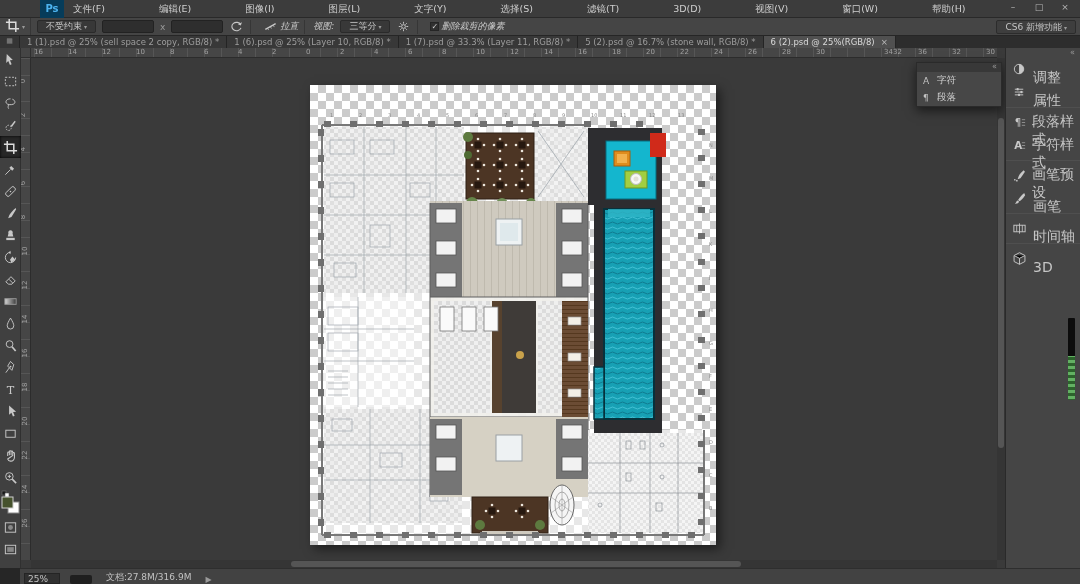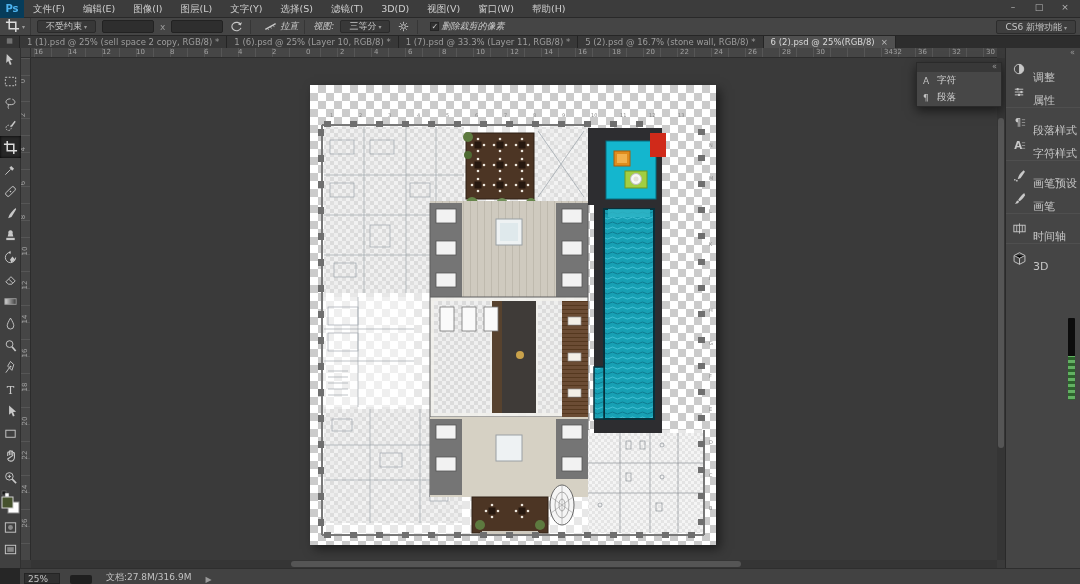--- a/index.html
+++ b/index.html
@@ -2,24 +2,24 @@
 <html><head>
 <meta charset="utf-8">
 <style>
   * { margin:0; padding:0; box-sizing:border-box; }
   html,body { background:#1e1e1e; }
   body { font-family:"DejaVu Sans","Liberation Sans",sans-serif; }
   .app { position:relative; width:1080px; height:584px; overflow:hidden; background:#3a3a3a; }
 
   
   .menu-bar { position:absolute; left:0; top:0; width:1080px; height:18px; background:#3c3c3c;
-              border-bottom:1px solid #292929; display:flex; align-items:center; }
+              border-bottom:1px solid #292929; display:flex; align-items:center;padding-left:40px; }
   .ps-logo { width:24px; height:18px; background:#063c5a; color:#4db4f0; font-weight:bold;
              font-size:10px; text-align:center; line-height:18px; }
-  .menu-items { display:flex; }
+  .menu-items { display:flex;gap:36px; }
   .menu-item { font-size:9.5px; color:#cfcfcf; padding:0 9px; line-height:18px; cursor:default; }
   .win-controls { position:absolute; right:2px; top:0; display:flex; }
   .win-btn { width:26px; height:16px; color:#b5b5b5; font-size:9px; text-align:center; line-height:15px; }
 
   
   .options-bar { position:absolute; left:0; top:18px; width:1080px; height:18px; background:#454545;
                  border-bottom:1px solid #262626; display:flex; align-items:center; font-size:9px; color:#c8c8c8; }
   .opt-toolbox { display:flex; align-items:center; padding:0 5px; border-right:1px solid #363636; height:100%; }
   .caret { font-size:6px; color:#9a9a9a; margin-left:2px; }
   .opt-select { height:13px; background:#383838; border:1px solid #2a2a2a; border-radius:2px;
@@ -86,21 +86,21 @@
   .fp-header { height:9px; background:#383838; color:#9a9a9a; font-size:8px; line-height:8px; text-align:right; padding-right:4px; }
   .fp-row { height:17px; display:flex; align-items:center; padding-left:6px; color:#d0d0d0; font-size:9.5px; }
   .fp-icon { width:14px; color:#c2c2c2; font-size:9px; }
 
   
   .dock { position:absolute; left:1005px; top:48px; width:75px; height:520px; background:#454545;
           border-left:1px solid #2a2a2a; }
   .dock-header { height:10px; color:#9a9a9a; font-size:8px; text-align:right; padding-right:5px; line-height:9px; }
   .dock-btn { height:23px; display:flex; align-items:center; padding-left:6px; }
   .dock-btn .ico { width:16px; height:16px; margin-right:5px; display:flex; align-items:center; }
-  .dock-btn .lbl { font-size:11px; color:#c6c6c6;margin-top:16px; }
+  .dock-btn .lbl { font-size:14px; color:#c6c6c6;margin-top:16px; }
   .dock-sep { height:1px; background:#353535; border-bottom:1px solid #4f4f4f; margin:3px 0; }
   .green-indicator { position:absolute; left:1068px; top:318px; width:7px; height:82px; border-radius:1px;
                      background:linear-gradient(#0c0c0c 0 38px, transparent 38px),
                                 repeating-linear-gradient(180deg,#63b063 0 3px,#2c632c 3px 6px); }
 
   
   .status-bar { position:absolute; left:0; top:568px; width:1080px; height:16px; background:#424242;
                 border-top:1px solid #2e2e2e; display:flex; align-items:flex-end; font-size:9px; color:#c2c2c2; }
   .status-corner { width:20px; height:16px; background:#262626; }
   .status-zoom { width:36px; height:11px; background:#303030; border:1px solid #242424; margin-left:4px;

